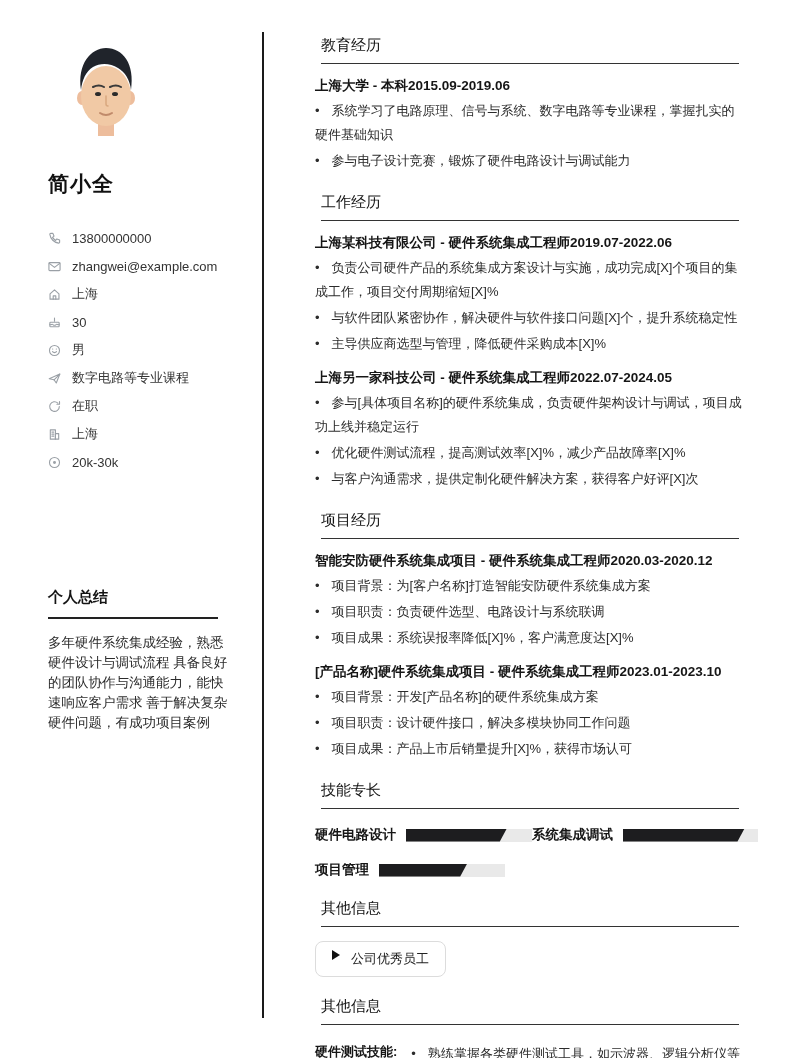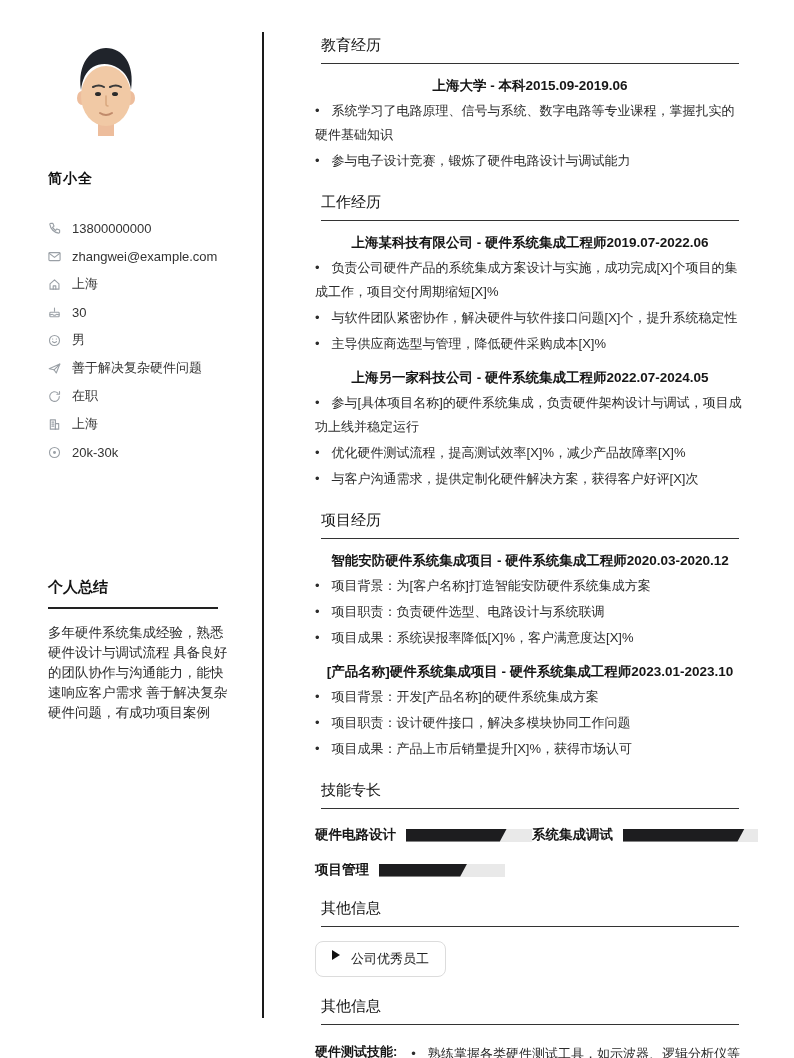--- a/index.html
+++ b/index.html
@@ -5,41 +5,41 @@
   :root{
     --text:#1f1f1f; --body:#2b2b2b; --divider:#1a1a1a; --bar_fill:#1d1d1f;
     --bar_track:#e9e9e9; --icon:#9aa0a6; --border:#dcdcdc;
   }
   html,body{margin:0;padding:0;width:794px;height:1058px;overflow:hidden;background:#fff;}
   body{font-family:"Liberation Sans","DejaVu Sans",sans-serif;color:var(--text);position:relative;}
 
   
   .sidebar{position:absolute;left:48px;top:38px;width:196px;}
   .photo{width:92px;height:112px;margin-left:12px;}
-  .name{font-size:14px;font-weight:bold;color:#111;margin-top:20px;letter-spacing:1px;}
+  .name{font-size:21px;font-weight:bold;color:#111;margin-top:20px;letter-spacing:1px;}
   .contacts{margin-top:26px;}
   .contact-row{display:flex;align-items:center;height:28px;font-size:13px;color:#333;}
   .contact-icon{width:13px;height:13px;color:var(--icon);flex:none;margin-right:11px;}
   .contact-icon svg{display:block;width:100%;height:100%;}
 
   .summary{margin-top:112px;}
   .summary h2{font-size:15px;font-weight:bold;margin:0;padding-bottom:10px;width:170px;
               border-bottom:2px solid #222;color:#141414;}
   .summary p{margin:14px 0 0 0;font-size:13.5px;line-height:20px;color:var(--body);width:182px;}
 
   
   .divider{position:absolute;left:262px;top:32px;width:2px;height:986px;background:var(--divider);}
 
   
   .main{position:absolute;left:315px;top:30px;width:430px;}
   .section{margin-bottom:20px;}
   .section>h2{font-size:15px;font-weight:normal;color:#141414;margin:6px;padding-bottom:8px;
               border-bottom:1px solid #333;}
   .entry{margin-top:13px;}
-  .entry-head{display:flex;justify-content:center;align-items:baseline;
+  .entry-head{display:flex;justify-content:flex-start;align-items:baseline;
               font-size:13.5px;font-weight:bold;color:#161616;line-height:18px;}
   .bullets{margin-top:4px;}
   .bullet{font-size:13px;line-height:24px;color:var(--body);margin-top:2px;}
   .bullet .dot{margin-right:12px;}
 
   
   .skills-row{display:flex;justify-content:space-between;margin-top:17px;}
   .skill{display:flex;align-items:center;}
   .skill-label{font-size:13.5px;font-weight:bold;color:#161616;margin-right:10px;white-space:nowrap;}
   .skill-bar{height:13px;background:var(--bar_track);position:relative;overflow:hidden;}
@@ -127,21 +127,21 @@
         </span>
         <span>男</span>
       </div>
       <div class="contact-row">
         <span class="contact-icon">
           <svg viewBox="0 0 14 14" fill="none" stroke="currentColor" stroke-width="1.2" stroke-linecap="round" stroke-linejoin="round">
             <path d="M1.3 7.2 12.7 2.2 8.9 11.8 6.5 8.4z"></path>
             <path d="M6.5 8.4 12.7 2.2"></path>
           </svg>
         </span>
-        <span>善于解决复杂硬件问题</span>
+        <span>数字电路等专业课程</span>
       </div>
       <div class="contact-row">
         <span class="contact-icon">
           <svg viewBox="0 0 14 14" fill="none" stroke="currentColor" stroke-width="1.2" stroke-linecap="round" stroke-linejoin="round">
             <path d="M12.2 7a5.2 5.2 0 1 1-1.6-3.7"></path>
             <path d="M12.4 1.8v2.8H9.6"></path>
           </svg>
         </span>
         <span>在职</span>
       </div>

